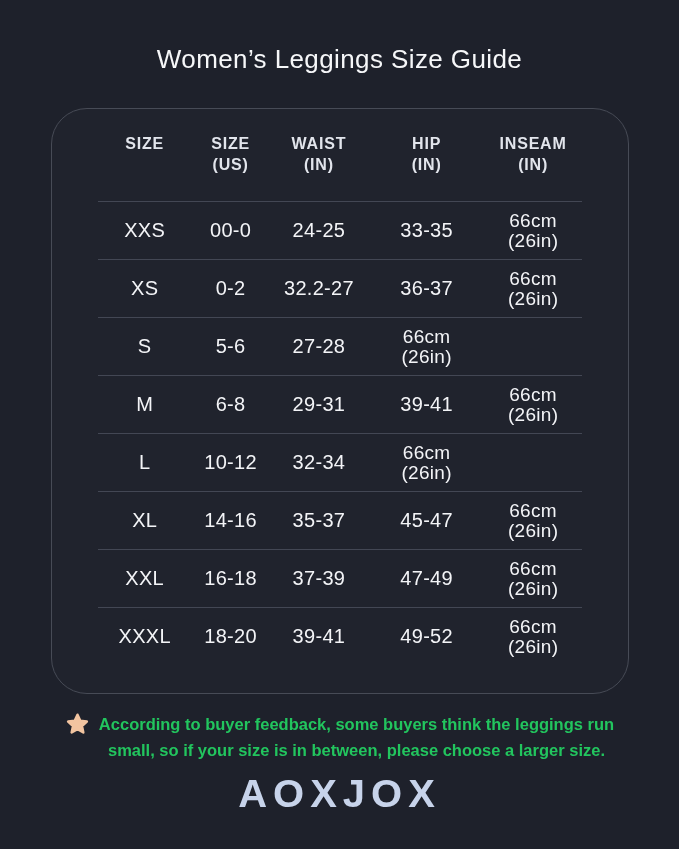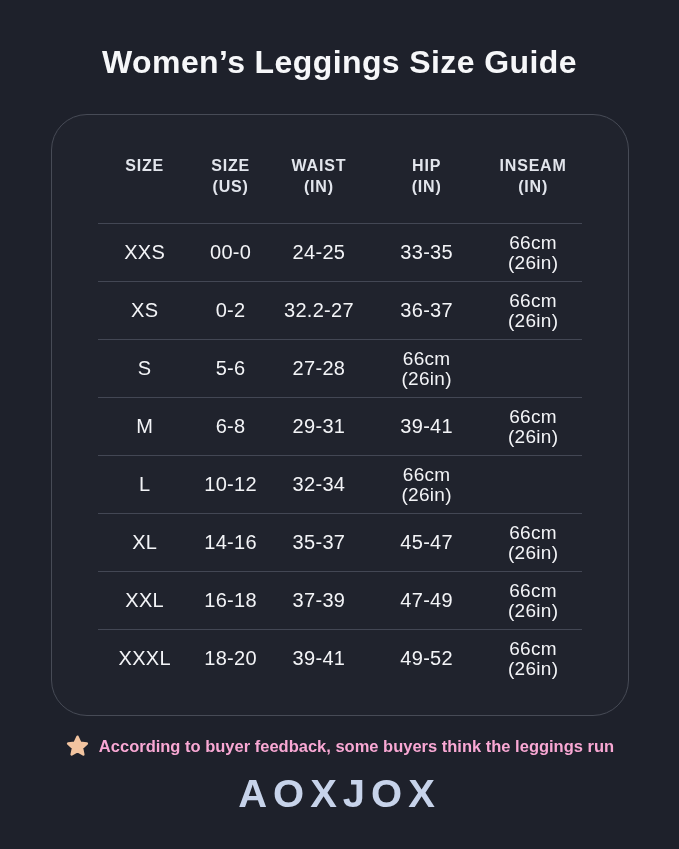--- a/index.html
+++ b/index.html
@@ -15,32 +15,32 @@
   *{margin:0;padding:0;box-sizing:border-box;}
   html,body{width:679px;height:849px;overflow:hidden;}
   body{
     background:var(--bg);
     font-family:"Liberation Sans","DejaVu Sans",sans-serif;
     color:var(--text);
   }
   .page-title{
     margin-top:44px;
     text-align:center;
-    font-size:32px;
-    font-weight:bold;
+    font-size:26px;
+    font-weight:normal;
     letter-spacing:0.4px;
     color:#f6f7f9;
   }
   .card{
     width:578px;
     margin:33px auto 0;
     border:1px solid var(--card-border);
     border-radius:36px;
     background:var(--card-bg);
-    padding:40px 46px 28px;
+    padding:24px 46px 28px;
   }
   .grid-row{
     display:grid;
     grid-template-columns:19.5% 16% 20.5% 24% 20%;
     text-align:center;
     align-items:center;
   }
   .thead{
     padding-bottom:26px;
     align-items:start;
@@ -73,21 +73,21 @@
     align-items:flex-start;
     gap:9px;
     padding:0 20px;
   }
   .note-icon{flex:0 0 auto;margin-top:1px;}
   .note-text{
     font-size:16.5px;
     font-weight:bold;
     line-height:26px;
     text-align:center;
-    color:#f9a8d4;
+    color:#22c55e;
   }
   .note-text span{display:block;}
   .brand-logo{
     margin-top:9px;
     text-align:center;
     font-size:40px;
     font-weight:bold;
     letter-spacing:6px;
     color:var(--logo);
     transform:scaleY(0.95);
@@ -215,16 +215,17 @@
 </section>
 
 <div class="note">
   <span class="note-icon">
     <svg width="25" height="25" viewBox="0 0 24 24" aria-hidden="true">
       <path d="M12 2.6l2.7 5.8 6.3.7-4.7 4.3 1.3 6.2-5.6-3.2-5.6 3.2 1.3-6.2L3 9.1l6.3-.7z" fill="var(--star)" stroke="var(--star)" stroke-width="2.4" stroke-linejoin="round"></path>
     </svg>
   </span>
   <p class="note-text">
     <span>According to buyer feedback, some buyers think the leggings run</span>
+    <span>small, so if your size is in between, please choose a larger size.</span>
   </p>
 </div>
 
 <div class="brand-logo">AOXJOX</div>
 
 </body></html>

